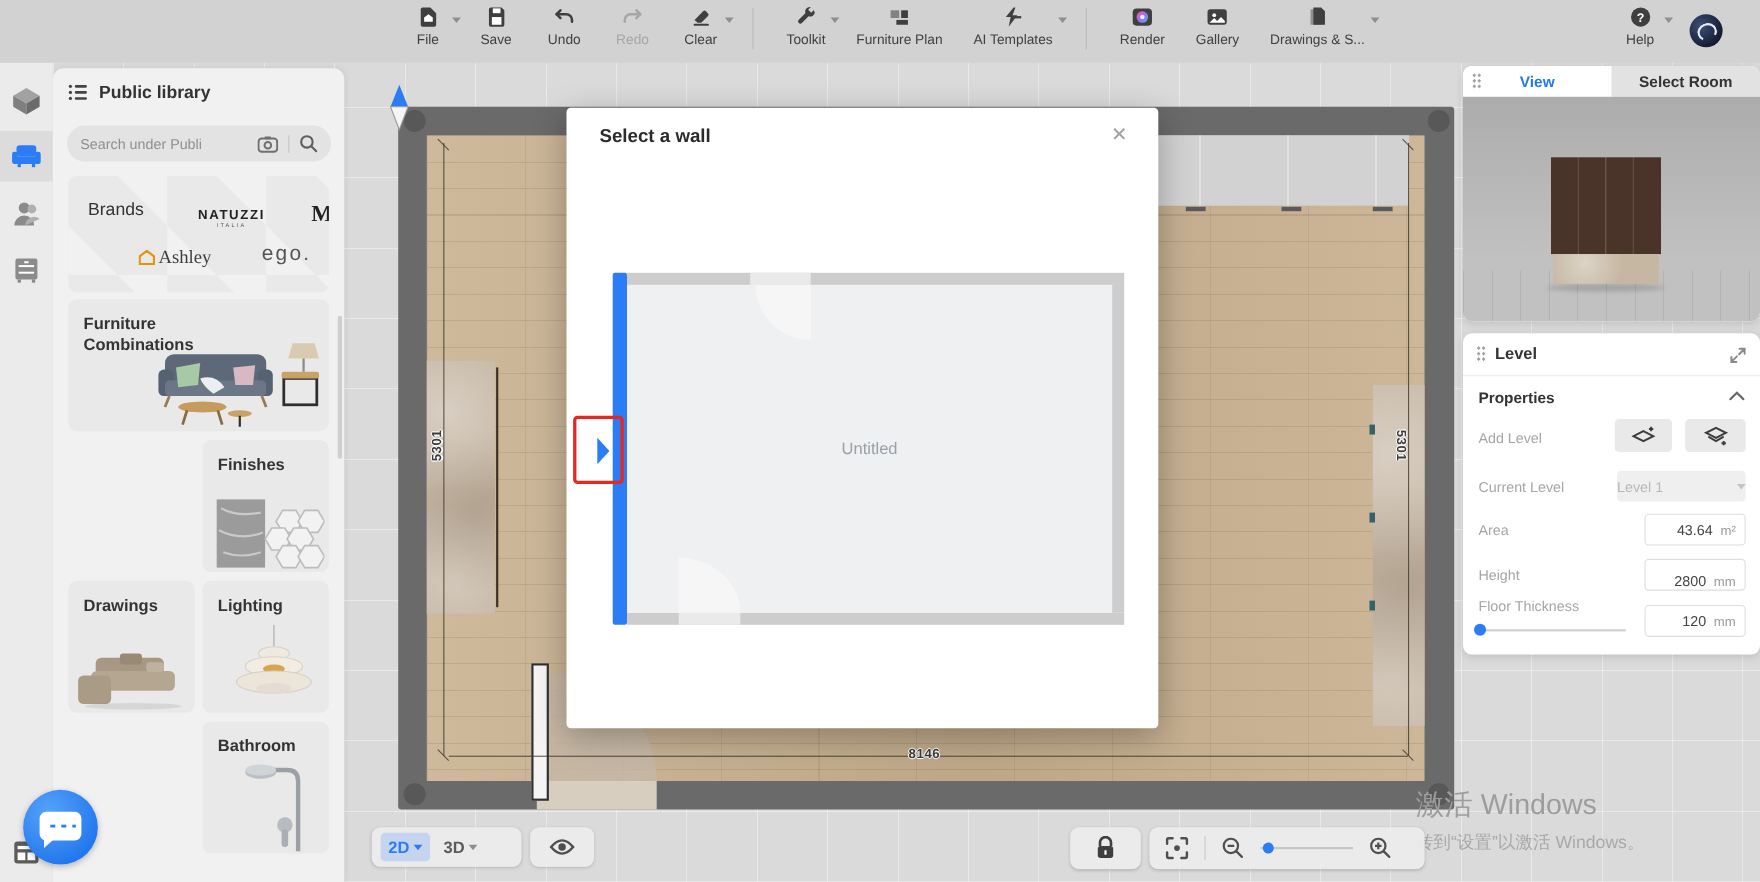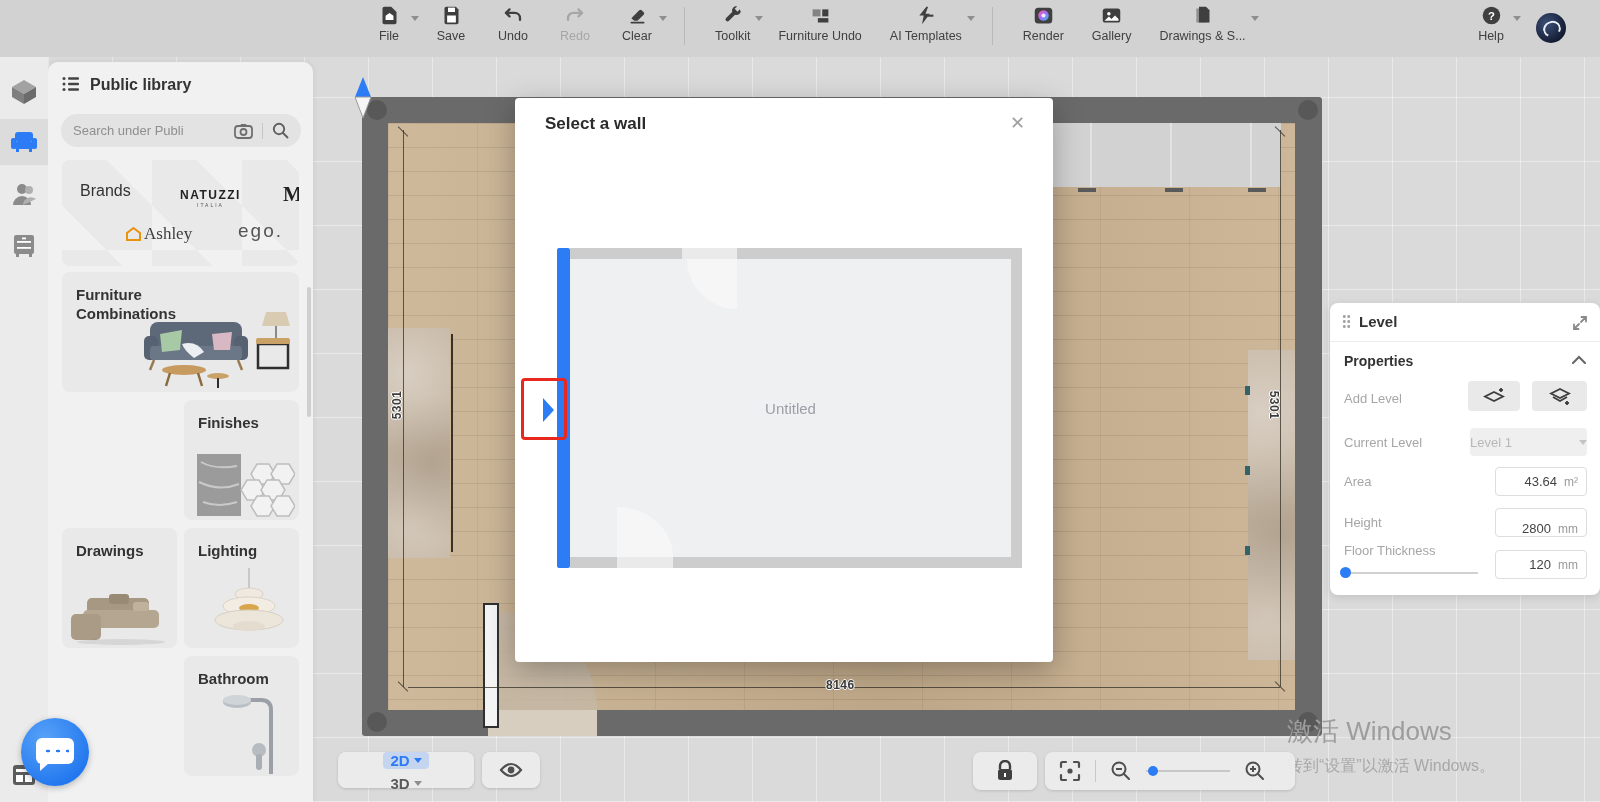--- a/index.html
+++ b/index.html
@@ -164,21 +164,21 @@
     border-radius:4px; display:flex; align-items:center; justify-content:flex-end; padding:0 8px; gap:7px; }
   .val-num { font-size:13px; color:#444; }
   .val-unit { font-size:12px; color:#999; }
   #slider-track { position:absolute; left:14px; top:269px; width:134px; height:2px; background:#d0d0d0; }
   #slider-dot { position:absolute; left:10px; top:264px; width:11px; height:11px; border-radius:50%;
     background:#2b7cf5; cursor:pointer; }
 
   
   .pill { position:absolute; background:rgba(236,236,236,.95); border-radius:8px;
     box-shadow:0 1px 3px rgba(0,0,0,.15); z-index:35; display:flex; align-items:center; }
-  #pill-mode { left:338px; top:752px; width:136px; height:36px; padding:0 8px; gap:6px;flex-direction:column; }
+  #pill-mode { left:338px; top:752px; width:136px; height:36px; padding:0 8px; gap:6px; }
   #chip-2d { background:#c6d5ef; border-radius:4px; height:26px; padding:0 7px; display:flex;
     align-items:center; gap:4px; cursor:pointer; }
   #chip-2d span { color:#2b7cf5; font-weight:bold; font-size:15px; }
   #chip-2d .c { width:0;height:0;border-left:4px solid transparent;border-right:4px solid transparent;
     border-top:5px solid #2b7cf5; }
   #chip-3d { display:flex; align-items:center; gap:4px; padding:0 6px; cursor:pointer; }
   #chip-3d span { color:#5a5a5a; font-weight:bold; font-size:15px; }
   #chip-3d .c { width:0;height:0;border-left:4px solid transparent;border-right:4px solid transparent;
     border-top:5px solid #8f8f8f; }
   #pill-eye { left:482px; top:752px; width:58px; height:36px; justify-content:center; cursor:pointer; }
@@ -290,21 +290,21 @@
           </svg>
         <span class="tb-label">Toolkit</span>
         <span class="tb-caret"></span>
       </div>
       <div class="tb-item">
         <svg width="21" height="21" viewBox="0 0 24 24">
             <rect x="3" y="5" width="9" height="8" fill="#3f3f3f" opacity=".55"></rect>
             <rect x="14" y="5" width="7" height="8" fill="#3f3f3f"></rect>
             <rect x="9" y="15" width="12" height="5" fill="#3f3f3f"></rect>
           </svg>
-        <span class="tb-label">Furniture Undo</span>
+        <span class="tb-label">Furniture Plan</span>
       </div>
       <div class="tb-item">
         <svg width="21" height="21" viewBox="0 0 24 24">
             <path fill="#3f3f3f" d="M13 2L5 12h5l-2 10 9-12h-5l3-8z"></path>
             <rect x="14" y="11" width="7" height="2.4" fill="#3f3f3f"></rect>
           </svg>
         <span class="tb-label">AI Templates</span>
         <span class="tb-caret"></span>
       </div>
       <div class="tb-divider"></div>
@@ -563,20 +563,33 @@
         <line x1="6" y1="9" x2="12" y2="9" stroke="#4f4f4f" stroke-width="2"></line>
         <line x1="9" y1="6" x2="9" y2="12" stroke="#4f4f4f" stroke-width="2"></line>
       </svg>
   </div>
 
   <div id="watermark" class="abs">
     <div id="wm1">激活 Windows</div>
     <div id="wm2">转到“设置”以激活 Windows。</div>
   </div>
 
+  <div id="card-view" class="abs rcard">
+    <div id="view-tabs">
+      <div class="vtab" id="tab-view">View</div>
+      <div class="vtab" id="tab-select-room">Select Room</div>
+    </div>
+    <div id="view-handle" class="drag-dots"></div>
+    <div id="preview">
+      <div id="pv-floor"></div>
+      <div id="pv-shadow"></div>
+      <div id="pv-wardrobe"></div>
+      <div id="pv-base"></div>
+    </div>
+  </div>
 
   <div id="card-level" class="abs rcard">
     <div id="lvl-header">
       <span class="drag-dots"></span>
       <span id="lvl-title">Level</span>
     </div>
     <svg id="lvl-expand" width="16" height="16" viewBox="0 0 16 16">
         <path d="M9.5 2h4.5v4.5M14 2l-5 5M6.5 14H2V9.5M2 14l5-5" fill="none" stroke="#8a8a8a" stroke-width="1.8" stroke-linecap="round"></path>
       </svg>
     <div id="lvl-divider"></div>

